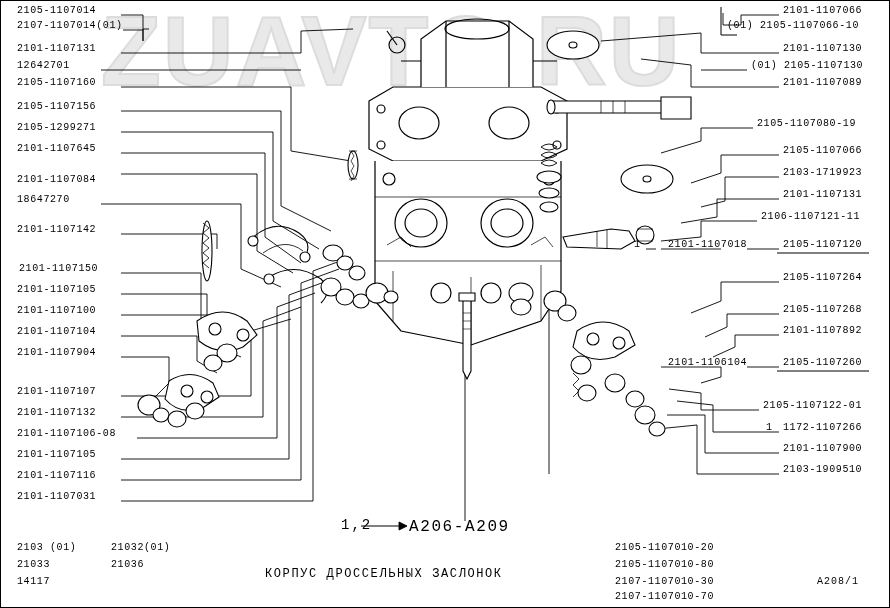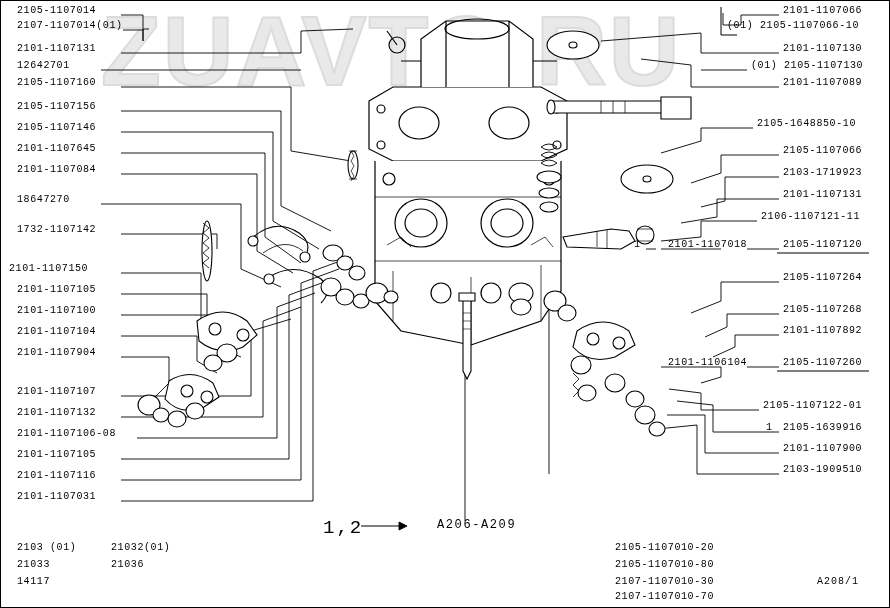--- a/index.html
+++ b/index.html
@@ -233,72 +233,73 @@
     </svg>
   </div>
 
   <div>
     <div class="lbl" style="left:16px;top:4px">2105-1107014</div>
     <div class="lbl" style="left:16px;top:19px">2107-1107014(01)</div>
     <div class="lbl" style="left:16px;top:42px">2101-1107131</div>
     <div class="lbl" style="left:16px;top:59px">12642701</div>
     <div class="lbl" style="left:16px;top:76px">2105-1107160</div>
     <div class="lbl" style="left:16px;top:100px">2105-1107156</div>
-    <div class="lbl" style="left:16px;top:121px">2105-1107146</div>
+    <div class="lbl" style="left:16px;top:121px">2105-1299271</div>
     <div class="lbl" style="left:16px;top:142px">2101-1107645</div>
-    <div class="lbl" style="left:16px;top:163px">2101-1107084</div>
+    <div class="lbl" style="left:16px;top:173px">2101-1107084</div>
     <div class="lbl" style="left:16px;top:193px">18647270</div>
-    <div class="lbl" style="left:16px;top:223px">1732-1107142</div>
-    <div class="lbl" style="left:8px;top:262px">2101-1107150</div>
+    <div class="lbl" style="left:16px;top:223px">2101-1107142</div>
+    <div class="lbl" style="left:18px;top:262px">2101-1107150</div>
     <div class="lbl" style="left:16px;top:283px">2101-1107105</div>
     <div class="lbl" style="left:16px;top:304px">2101-1107100</div>
     <div class="lbl" style="left:16px;top:325px">2101-1107104</div>
     <div class="lbl" style="left:16px;top:346px">2101-1107904</div>
     <div class="lbl" style="left:16px;top:385px">2101-1107107</div>
     <div class="lbl" style="left:16px;top:406px">2101-1107132</div>
     <div class="lbl" style="left:16px;top:427px">2101-1107106-08</div>
     <div class="lbl" style="left:16px;top:448px">2101-1107105</div>
     <div class="lbl" style="left:16px;top:469px">2101-1107116</div>
     <div class="lbl" style="left:16px;top:490px">2101-1107031</div>
   </div>
 
   <div>
     <div class="lbl" style="left:782px;top:4px">2101-1107066</div>
     <div class="lbl" style="left:726px;top:19px">(01) 2105-1107066-10</div>
     <div class="lbl" style="left:782px;top:42px">2101-1107130</div>
     <div class="lbl" style="left:750px;top:59px">(01) 2105-1107130</div>
     <div class="lbl" style="left:782px;top:76px">2101-1107089</div>
-    <div class="lbl" style="left:756px;top:117px">2105-1648850-10</div>
+    <div class="lbl" style="left:756px;top:117px">2105-1107080-19</div>
     <div class="lbl" style="left:782px;top:144px">2105-1107066</div>
     <div class="lbl" style="left:782px;top:166px">2103-1719923</div>
     <div class="lbl" style="left:782px;top:188px">2101-1107131</div>
     <div class="lbl" style="left:760px;top:210px">2106-1107121-11</div>
     <div class="lbl u" style="left:782px;top:238px">2105-1107120</div>
     <div class="lbl" style="left:782px;top:271px">2105-1107264</div>
     <div class="lbl" style="left:782px;top:303px">2105-1107268</div>
     <div class="lbl" style="left:782px;top:324px">2101-1107892</div>
     <div class="lbl u" style="left:782px;top:356px">2105-1107260</div>
     <div class="lbl" style="left:762px;top:399px">2105-1107122-01</div>
-    <div class="lbl" style="left:782px;top:421px">2105-1639916</div>
+    <div class="lbl" style="left:782px;top:421px">1172-1107266</div>
     <div class="lbl" style="left:782px;top:442px">2101-1107900</div>
     <div class="lbl" style="left:782px;top:463px">2103-1909510</div>
   </div>
 
   <div>
     <div class="lbl" style="left:633px;top:238px">1</div>
     <div class="lbl" style="left:667px;top:238px">2101-1107018</div>
     <div class="lbl" style="left:667px;top:356px">2101-1106104</div>
     <div class="lbl" style="left:765px;top:421px">1</div>
   </div>
 
   <div>
-    <div class="lbl" style="left:322px;top:516px;font-size:19px;letter-spacing:2px">1,2</div>
-    <div class="lbl" style="left:436px;top:517px;font-size:12px;letter-spacing:1.6px">A206-A209</div>
-  </div>
-
+    <div class="lbl" style="left:340px;top:516px;font-size:14px;letter-spacing:2px">1,2</div>
+    <div class="lbl" style="left:408px;top:517px;font-size:16px;letter-spacing:1.6px">A206-A209</div>
+  </div>
+
+  <div class="title" style="left:264px;top:566px">КОРПУС ДРОССЕЛЬНЫХ ЗАСЛОНОК</div>
 
   <div>
     <div class="lbl" style="left:16px;top:541px">2103 (01)</div>
     <div class="lbl" style="left:16px;top:558px">21033</div>
     <div class="lbl" style="left:16px;top:575px">14117</div>
     <div class="lbl" style="left:110px;top:541px">21032(01)</div>
     <div class="lbl" style="left:110px;top:558px">21036</div>
   </div>
 
   <div>

